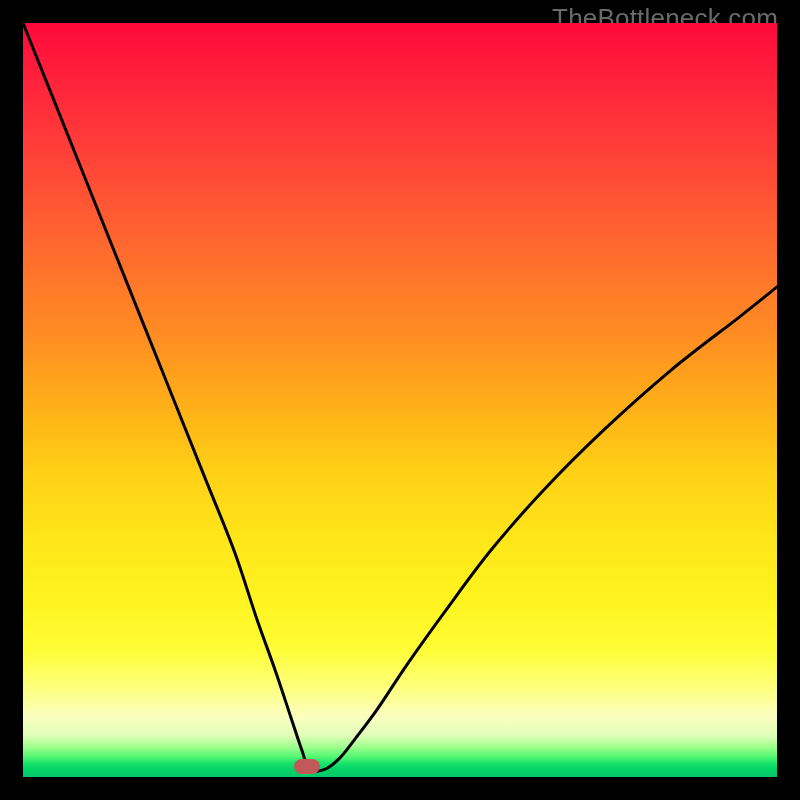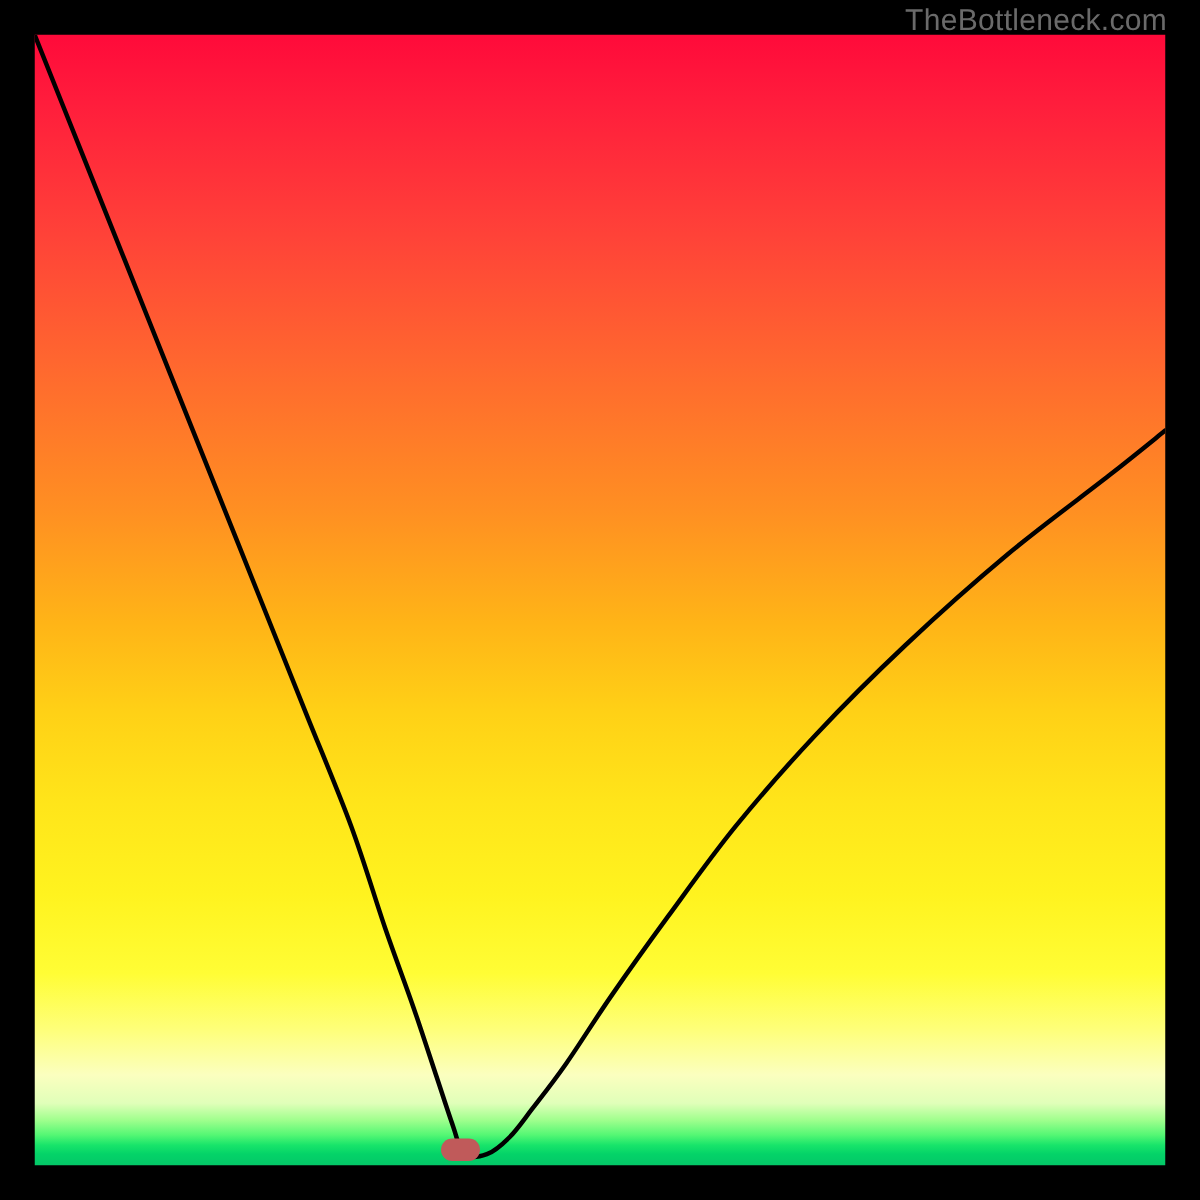--- a/index.html
+++ b/index.html
@@ -58,21 +58,21 @@
     width: 26px;
     height: 15px;
     background: #c05a5a;
     border-radius: 8px;
   }
   .watermark {
     position: absolute;
     top: 3px;
     right: 22px;
     color: #6a6a6a;
-    font-size: 20px;
+    font-size: 26px;
     font-weight: 500;
     letter-spacing: 0.2px;
   }
 </style>
 </head>
 <body>
 
 <div class="frame">
 
   <div class="watermark">TheBottleneck.com</div>

